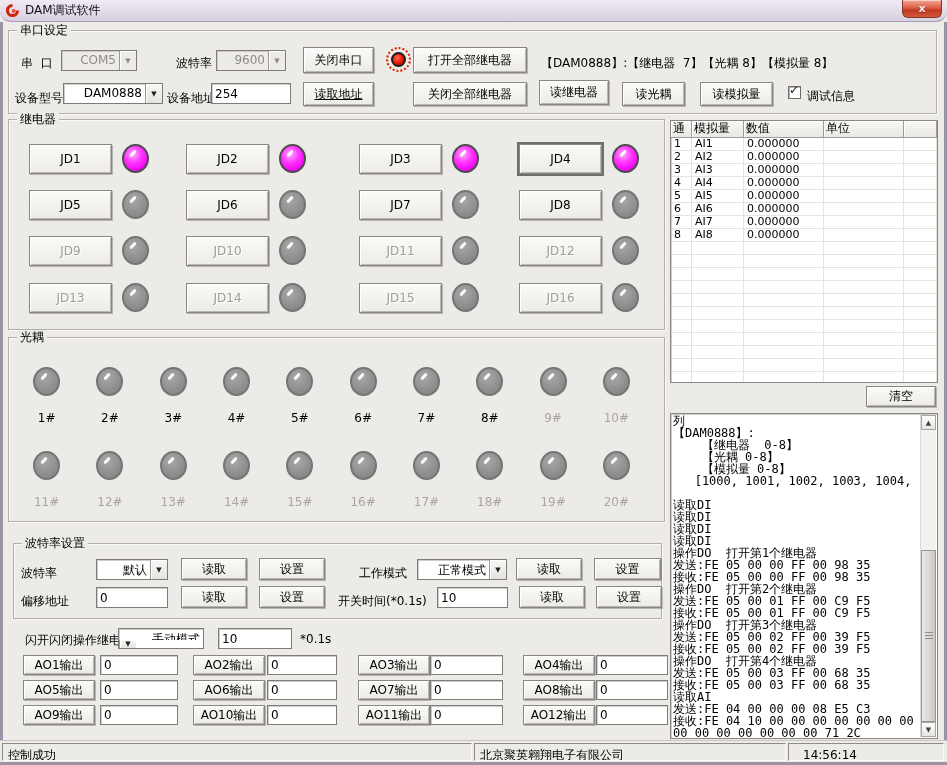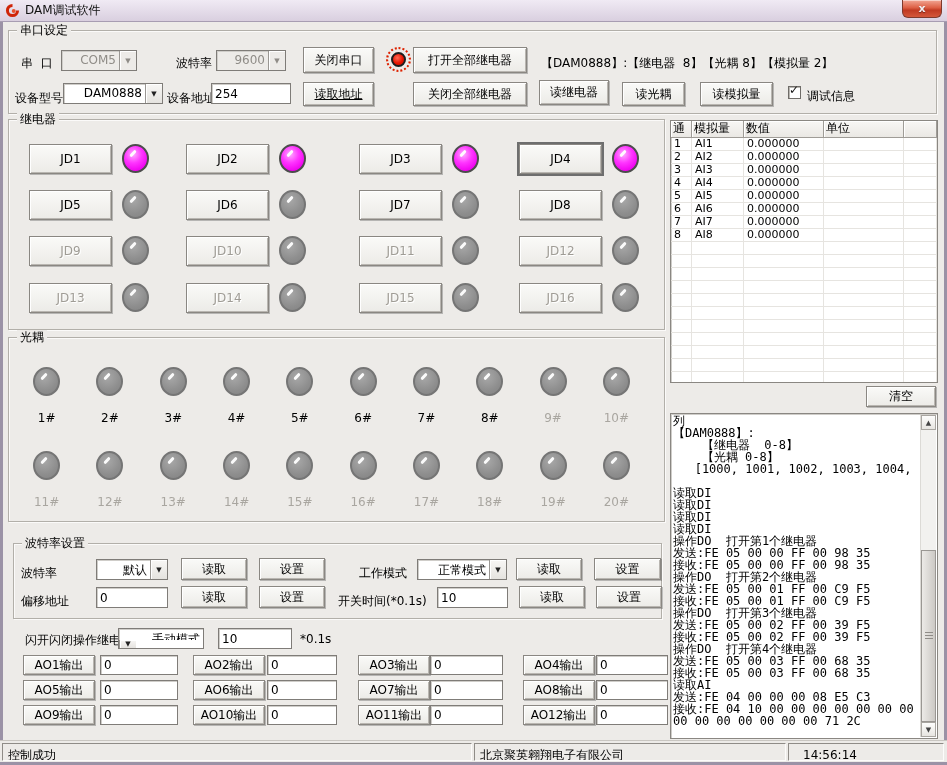--- a/index.html
+++ b/index.html
@@ -7,21 +7,21 @@
   #app { position:relative; width:947px; height:765px; background:#edebe8; overflow:hidden;
          font-size:12px; color:#000; }
   
   .frame { position:absolute; background:#9b92a6; z-index:0; }
   #frame-l { left:0; top:22px; width:3px; bottom:0; }
   #frame-r { right:0; top:22px; width:3px; bottom:0; }
   #frame-b { left:0; bottom:0; height:3px; width:100%; }
   
   .titlebar { position:absolute; left:0; top:0; width:947px; height:22px;
               background:linear-gradient(#f0eaf4,#d9cfdf); border-bottom:1px solid #a79db2;
-              display:flex; align-items:center; padding-left:5px; z-index:5; }
+              display:flex; align-items:center; padding-left:5px; z-index:5;border-radius:11px; }
   .title-text { margin-left:5px; font-size:12px; color:#111; }
   .close-btn { position:absolute; right:5px; top:0; width:40px; height:18px;
                border-radius:0 0 6px 6px; border:1px solid #7e3a2d; border-top:none;
                background:linear-gradient(#f2a795,#dd6045 45%,#c03a22 60%,#d4573a);
                display:flex; align-items:center; justify-content:center;
                box-shadow:inset 0 1px 0 rgba(255,255,255,.5); cursor:pointer; }
   .close-btn span { color:#f3ecee; font-size:11px; font-weight:bold; line-height:10px;
                     text-shadow:0 1px 1px rgba(0,0,0,.4); }
   
   .groupbox { position:absolute; border:1px solid #b2afa9;
@@ -144,21 +144,21 @@
       <span class="arrow">▼</span>
     </div>
     <span class="lbl" style="left:167px;top:24px;">波特率</span>
     <div class="combo disabled" style="left:207px;top:19px;width:70px;height:21px;">
       <span class="txt">9600</span>
       <span class="arrow">▼</span>
     </div>
     <button class="btn" style="left:294px;top:16px;width:71px;height:26px;">关闭串口</button>
     <span class="led-red" style="left:382px;top:21px;"></span>
     <button class="btn" style="left:404px;top:16px;width:114px;height:26px;">打开全部继电器</button>
-    <span class="lbl" style="left:532px;top:24px;">【DAM0888】:【继电器  8】【光耦 8】【模拟量 2】</span>
+    <span class="lbl" style="left:532px;top:24px;">【DAM0888】:【继电器  7】【光耦 8】【模拟量 8】</span>
 
     <span class="lbl" style="left:6px;top:59px;">设备型号</span>
     <div class="combo" style="left:54px;top:52px;width:100px;height:21px;">
       <span class="txt">DAM0888</span>
       <span class="arrow">▼</span>
     </div>
     <span class="lbl" style="left:158px;top:59px;">设备地址</span>
     <input class="field" style="left: 202px; top: 52px; width: 80px; height: 21px;" value="254">
     <button class="btn" style="left:294px;top:51px;width:71px;height:24px;text-decoration:underline;">读取地址</button>
     <button class="btn" style="left:404px;top:51px;width:114px;height:24px;">关闭全部继电器</button>
@@ -534,20 +534,21 @@
       <button class="btn ao-btn" style="left: 523px; top: 705px; width: 72px; z-index: 1;">AO12输出</button>
       <input class="field ao-field" value="0" style="left: 596px; top: 705px; width: 72px; z-index: 1;">
     </div>
 
   <div class="log-panel">
     <div class="log-lines" id="log-lines">
         <div class="log-line">列</div>
         <div class="log-line">【DAM0888】:</div>
         <div class="log-line">    【继电器  0-8】</div>
         <div class="log-line">    【光耦 0-8】</div>
+        <div class="log-line">    【模拟量 0-8】</div>
         <div class="log-line">   [1000, 1001, 1002, 1003, 1004, 1000]</div>
         <div class="log-line"></div>
         <div class="log-line">读取DI</div>
         <div class="log-line">读取DI</div>
         <div class="log-line">读取DI</div>
         <div class="log-line">读取DI</div>
         <div class="log-line">操作DO  打开第1个继电器</div>
         <div class="log-line">发送:FE 05 00 00 FF 00 98 35</div>
         <div class="log-line">接收:FE 05 00 00 FF 00 98 35</div>
         <div class="log-line">操作DO  打开第2个继电器</div>

